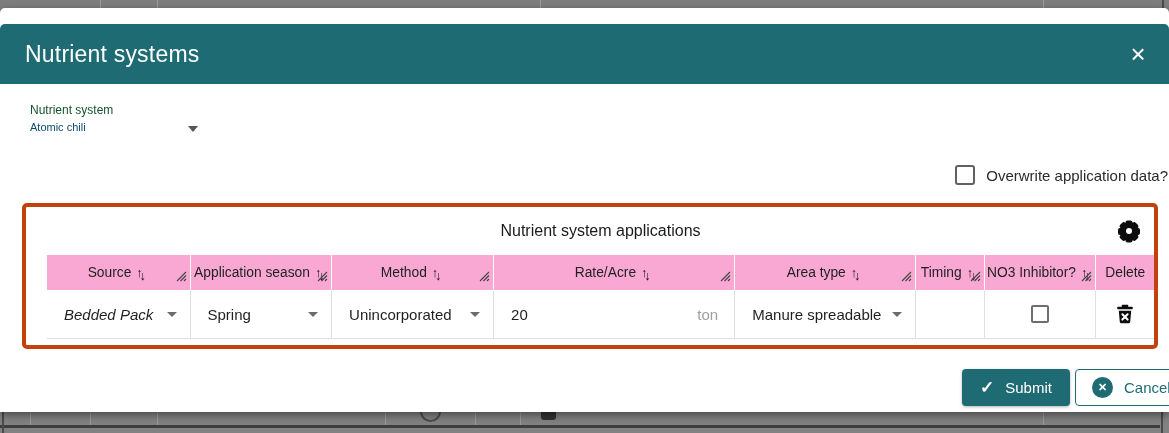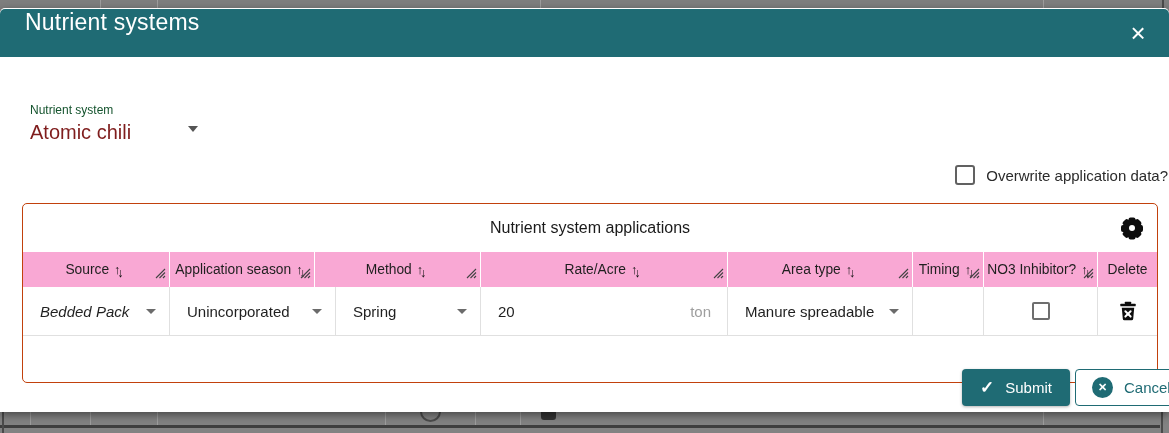--- a/index.html
+++ b/index.html
@@ -11,41 +11,41 @@
   .backdrop-bottom { position:absolute; left:0; top:412px; width:1169px; height:21px; background:#828282; overflow:hidden; }
   .vtick { position:absolute; top:0; width:1px; height:100%; background:#9d9d9d; }
   .vtick.dark { background:#4a4a4a; width:2px; }
   .hline-dark { position:absolute; left:0; top:13px; width:1160px; height:3px; background:#3e3e3e; }
   .radio-remnant { position:absolute; left:420px; top:-11px; width:21px; height:21px; border:2px solid #4c4c4c; border-radius:50%; }
   .trash-remnant { position:absolute; left:541px; top:-5px; width:15px; height:13px; background:#333; border-radius:0 0 3px 3px; }
 
   
   .modal { position:absolute; left:0; top:8px; width:1169px; height:404px; background:#fff;
            border-radius:5px 5px 0 0; box-shadow:0 3px 8px rgba(0,0,0,.45); }
-  .modal-header { position:absolute; left:0; top:1px; width:100%; height:48px; background:#1f6b74;
-                  border-radius:5px 5px 0 0; display:flex; align-items:flex-start; }
+  .modal-header { position:absolute; left:0; top:16px; width:100%; height:60px; background:#1f6b74;
+                  border-radius:5px 5px 0 0; display:flex; align-items:center; }
   .modal-title { color:#fff; font-size:23px; font-weight:500; padding-left:25px; letter-spacing:.2px; }
   .close-btn { position:absolute; right:14px; top:50%; transform:translateY(-50%); width:34px; height:34px;
                color:#fff; font-size:26px; line-height:34px; text-align:center; cursor:pointer; background:none; border:none; }
 
   
   .ns-select { position:absolute; left:30px; top:95px; width:168px; cursor:pointer; }
   .ns-select .lbl { font-size:12px; color:#14532d; }
-  .ns-select .val { font-size:20px; color:#7f1d1d; margin-top:4px; }
+  .ns-select .val { font-size:11px; color:#0c4a6e; margin-top:4px; }
   .ns-select .arrow { position:absolute; right:0; top:23px; width:0; height:0;
                       border-left:5px solid transparent; border-right:5px solid transparent; border-top:6px solid #555; }
 
   
   .overwrite { position:absolute; top:157px; right:1px; display:flex; align-items:center; gap:11px; }
   .checkbox { width:20px; height:20px; border:2px solid #616161; border-radius:3px; background:#fff; cursor:pointer; }
   .overwrite .txt { font-size:15px; color:#2b2b2b; }
 
   
-  .table-card { position:absolute; left:22px; top:195px; width:1136px; height:180px;
-                border:1px solid #c2410c; border-radius:5px; background:#fff; }
+  .table-card { position:absolute; left:22px; top:195px; width:1136px; height:146px;
+                border:4px solid #c2410c; border-radius:5px; background:#fff;padding-left:21px; }
   .table-title-row { position:relative; height:48px; display:flex; align-items:center; justify-content:center; }
   .table-title { font-size:16px; font-weight:500; color:#1a1a1a; }
   .gear { position:absolute; right:13px; top:12px; width:24px; height:24px; cursor:pointer; }
   .gear .bar { position:absolute; left:1px; top:8.5px; width:22px; height:7px; background:#0d0d0d; border-radius:2px; }
   .gear .b2 { transform:rotate(45deg); } .gear .b3 { transform:rotate(90deg); } .gear .b4 { transform:rotate(135deg); }
   .gear .hub { position:absolute; left:2.5px; top:2.5px; width:19px; height:19px; background:#0d0d0d; border-radius:50%; }
   .gear .hole { position:absolute; left:8.8px; top:8.8px; width:6.5px; height:6.5px; background:#fff; border-radius:50%; }
 
   .thead { display:flex; height:35px; background:#f9a8d4; }
   .th { position:relative; display:flex; align-items:center; justify-content:center; font-size:13.8px; color:#1f1f1f;
@@ -196,26 +196,26 @@
         <div class="th c-delete">
           <span>Delete</span>
         </div>
       </div>
 
       <div class="trow">
         <div class="td c-source">
           <span class="cellval">Bedded Pack</span>
           <span class="dd-arrow"></span>
         </div>
+        <div class="td c-season">
+          <span class="cellval">Spring</span>
+          <span class="dd-arrow"></span>
+        </div>
         <div class="td c-method">
           <span class="cellval">Unincorporated</span>
-          <span class="dd-arrow"></span>
-        </div>
-        <div class="td c-season">
-          <span class="cellval">Spring</span>
           <span class="dd-arrow"></span>
         </div>
         <div class="td c-rate">
           <span class="cellval rate-val">20</span>
           <span class="rate-unit">ton</span>
         </div>
         <div class="td c-area">
           <span class="cellval">Manure spreadable</span>
           <span class="dd-arrow"></span>
         </div>

